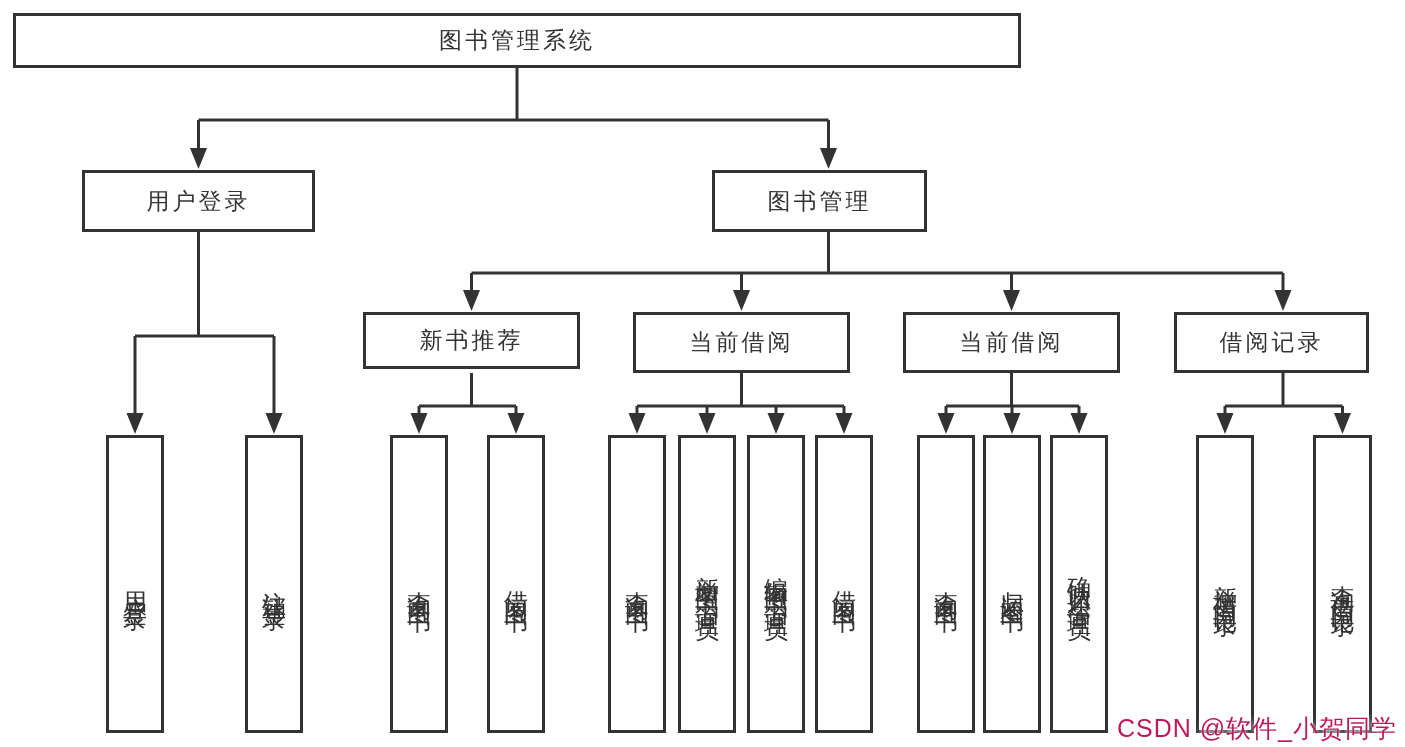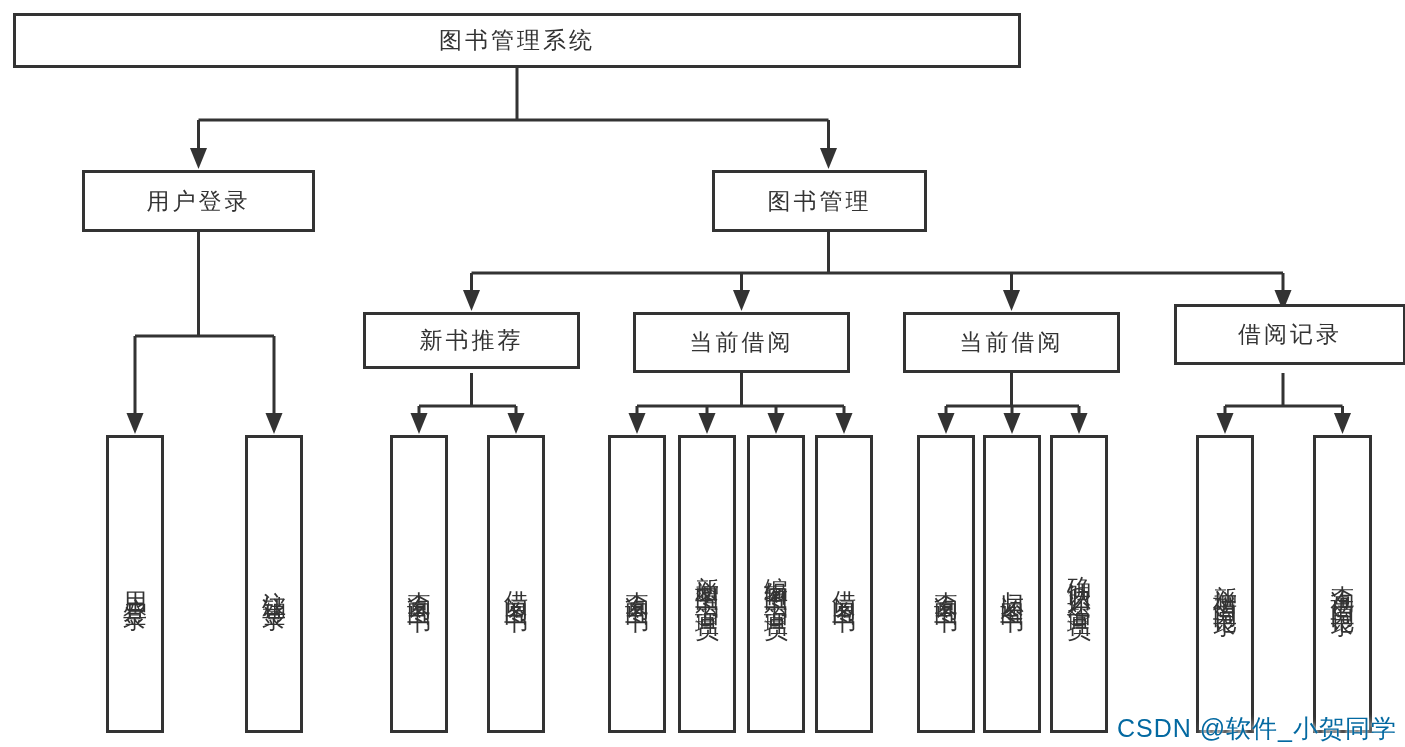--- a/index.html
+++ b/index.html
@@ -39,21 +39,21 @@
     font-size: 24px;
     letter-spacing: 6px;
     line-height: 1;
     color: #333333;
   }
   #watermark {
     position: absolute;
     right: 8px;
     bottom: 2px;
     font-size: 25px;
-    color: #0369a1;
+    color: #be185d;
     letter-spacing: 1px;
     text-shadow: 0 0 3px #ffffff, 0 0 6px #ffffff;
     white-space: nowrap;
     z-index: 5;
   }
 </style>
 </head>
 <body>
 
 <div id="stage">
@@ -111,21 +111,21 @@
 
   <div class="node h" style="left:363px;top:312px;width:217px;height:57px">
     <span>新书推荐</span>
   </div>
   <div class="node h" style="left:633px;top:312px;width:217px;height:61px">
     <span>当前借阅</span>
   </div>
   <div class="node h" style="left:903px;top:312px;width:217px;height:61px">
     <span>当前借阅</span>
   </div>
-  <div class="node h" style="left:1174px;top:304px;width:232px;height:61px">
+  <div class="node h" style="left:1174px;top:312px;width:195px;height:61px">
     <span>借阅记录</span>
   </div>
 
   <div class="node v" style="left:106px;top:435px;width:58px;height:298px">
     <span>用户登录</span>
   </div>
   <div class="node v" style="left:245px;top:435px;width:58px;height:298px">
     <span>注销登录</span>
   </div>
 

